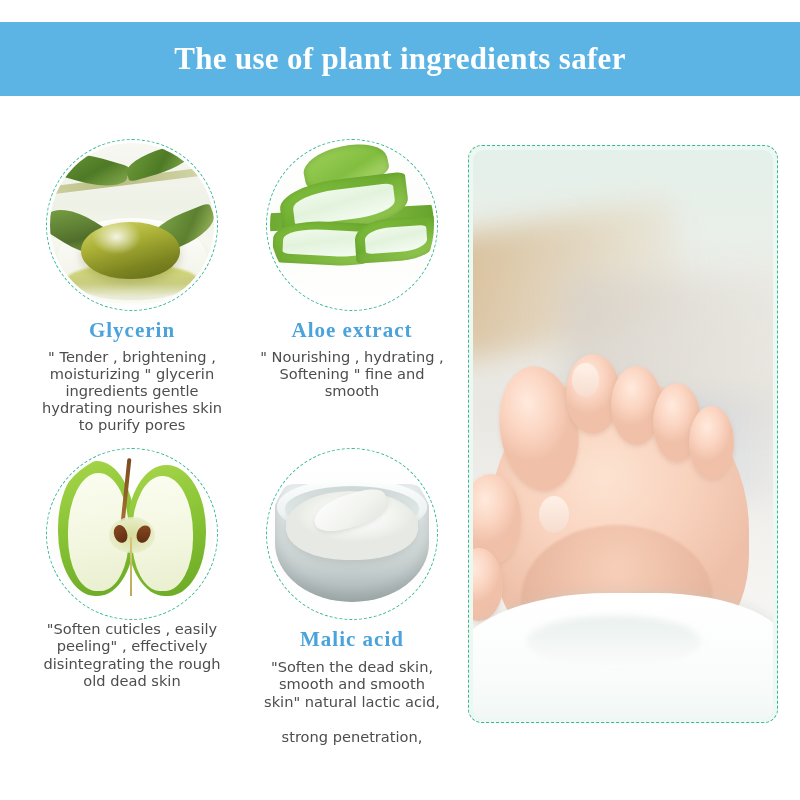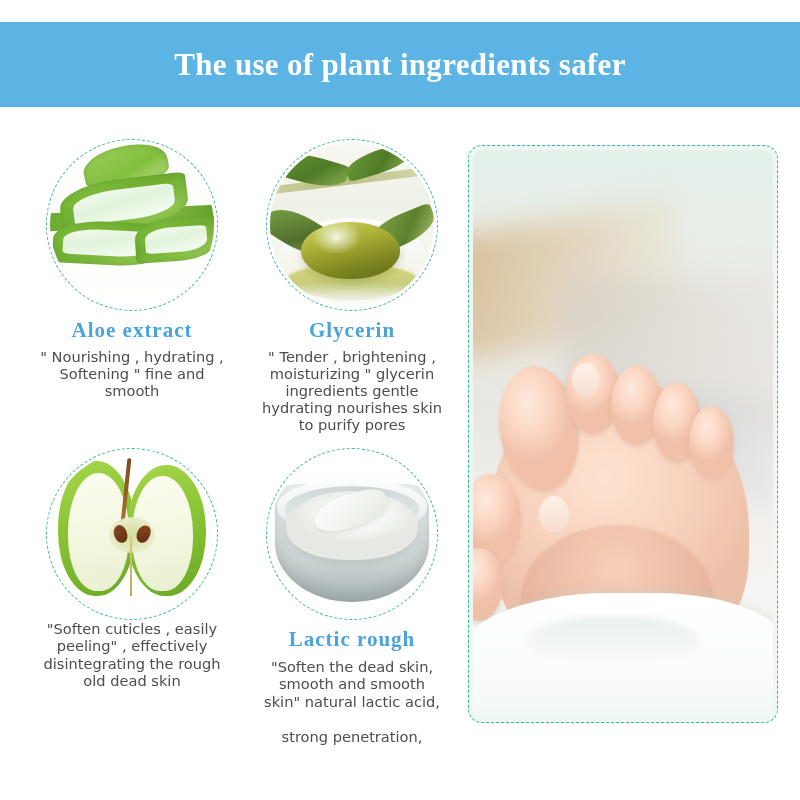--- a/index.html
+++ b/index.html
@@ -14,21 +14,21 @@
     overflow: hidden;
     position: relative;
   }
 
   
   .banner {
     position: absolute;
     left: 0;
     top: 22px;
     width: 800px;
-    height: 85px;
+    height: 74px;
     background: #5cb4e4;
     display: flex;
     align-items: center;
     justify-content: center;
   }
   .banner-title {
     font-family: "Liberation Serif", "DejaVu Serif", serif;
     font-weight: bold;
     font-size: 31px;
     color: #ffffff;
@@ -339,39 +339,20 @@
 
 <div class="banner">
   <div class="banner-title">The use of plant ingredients safer</div>
 </div>
 
 <div class="content">
 
   <div class="grid">
 
     <div class="grid-row">
-
-      <div class="cell">
-        <div class="circle-wrap">
-          <div class="circle-photo ph-aloe">
-            <div class="slab s0"></div>
-            <div class="bar"></div>
-            <div class="slab s1"></div>
-            <div class="gel g1"></div>
-            <div class="slab s2"></div>
-            <div class="gel g2"></div>
-            <div class="slab s3"></div>
-            <div class="gel g3"></div>
-          </div>
-        </div>
-        <div class="ing-name">Aloe extract</div>
-        <div class="ing-desc">" Nourishing , hydrating ,
-Softening "  fine and
-smooth</div>
-      </div>
 
       <div class="cell">
         <div class="circle-wrap">
           <div class="circle-photo ph-olive">
             <div class="branch"></div>
             <div class="leaf l1"></div>
             <div class="leaf l2"></div>
             <div class="dish"></div>
             <div class="leaf l3"></div>
             <div class="leaf l4"></div>
@@ -380,20 +361,39 @@
           </div>
         </div>
         <div class="ing-name">Glycerin</div>
         <div class="ing-desc">" Tender , brightening ,
 moisturizing " glycerin
 ingredients gentle
 hydrating  nourishes skin
 to purify pores</div>
       </div>
 
+      <div class="cell">
+        <div class="circle-wrap">
+          <div class="circle-photo ph-aloe">
+            <div class="slab s0"></div>
+            <div class="bar"></div>
+            <div class="slab s1"></div>
+            <div class="gel g1"></div>
+            <div class="slab s2"></div>
+            <div class="gel g2"></div>
+            <div class="slab s3"></div>
+            <div class="gel g3"></div>
+          </div>
+        </div>
+        <div class="ing-name">Aloe extract</div>
+        <div class="ing-desc">" Nourishing , hydrating ,
+Softening "  fine and
+smooth</div>
+      </div>
+
     </div>
 
     <div class="grid-row" style="margin-top:14px;">
 
       <div class="cell row2">
         <div class="circle-wrap">
           <div class="circle-photo ph-apple">
             <div class="half hl"></div>
             <div class="half hr"></div>
             <div class="flesh fl"></div>
@@ -414,21 +414,21 @@
       <div class="cell row2">
         <div class="circle-wrap">
           <div class="circle-photo ph-cream">
             <div class="bowl"></div>
             <div class="rim"></div>
             <div class="inner"></div>
             <div class="cream"></div>
             <div class="swirl"></div>
           </div>
         </div>
-        <div class="ing-name">Lactic rough</div>
+        <div class="ing-name">Malic acid</div>
         <div class="ing-desc">"Soften the dead skin,
 smooth and smooth
 skin" natural lactic acid,
 
 strong penetration,</div>
       </div>
 
     </div>
   </div>
 

